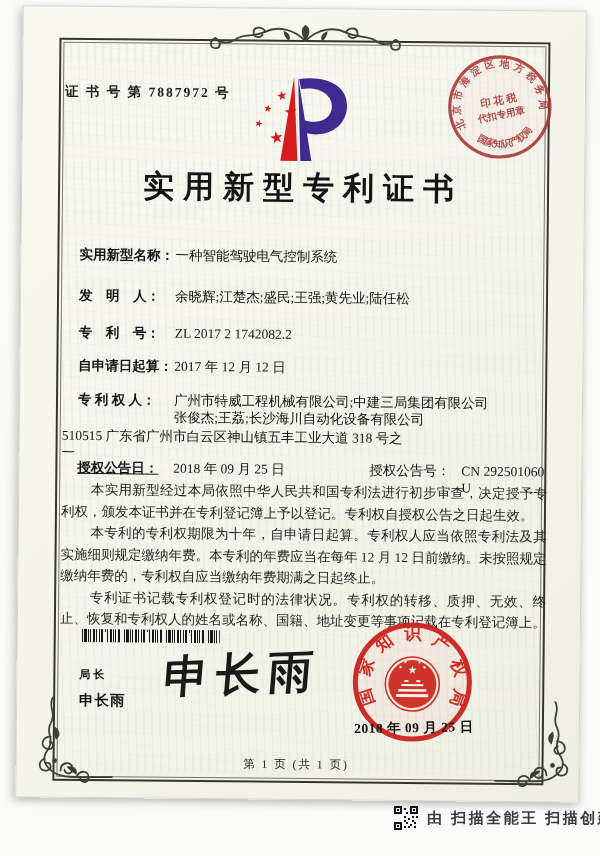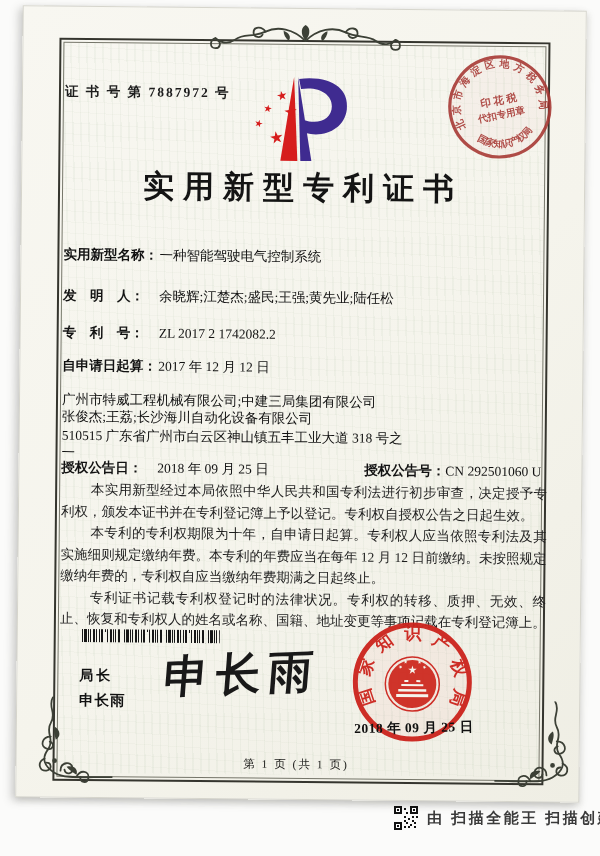--- a/index.html
+++ b/index.html
@@ -30,40 +30,40 @@
   .orn-br{left:478px;top:690px;transform:scaleX(-1);}
   .cert-no{position:absolute;left:42px;top:76px;font-size:13.5px;letter-spacing:2px;color:#1d1d1d;font-weight:600;}
   .logo{position:absolute;left:228px;top:64px;}
   .tax-stamp{position:absolute;left:421px;top:40px;transform:rotate(-12deg);opacity:.88;}
   .title{
     position:absolute;left:0;top:158px;width:562px;margin:0;text-align:center;
     font-size:31px;font-weight:bold;letter-spacing:9px;color:#141414;
   }
   .fields{position:absolute;left:0;top:0;width:562px;}
   .row{position:absolute;left:42px;width:486px;display:flex;font-size:13.5px;line-height:17px;color:#121212;}
-  .row .lab{width:96px;flex:none;font-weight:600;}
+  .row .lab{width:96px;flex:none;font-weight:600;margin-left:16px;}
   .row .val{flex:1;white-space:pre-line;font-weight:500;}
   .row-name{top:239px;}
   .row-inventor{top:280px;}
   .row-patno{top:317px;}
   .row-filing{top:350px;}
   .row-patentee{top:384px;}
   .row-address{top:420px;}
   .row-grant{top:452px;}
   .grant-left{display:flex;width:292px;flex:none;}
-  .grant-left .lab{width:96px;flex:none;font-weight:600;}
+  .grant-left .lab{width:96px;flex:none;font-weight:600;text-decoration:underline;}
   .grant-right{display:flex;flex:1;}
-  .grant-right .lab{width:92px;flex:none;font-weight:700;text-align:right;}
+  .grant-right .lab{width:92px;flex:none;font-weight:400;}
   .paras{position:absolute;left:42px;top:472px;width:486px;z-index:1;}
   .paras p{margin:0;text-indent:2.2em;font-size:13.5px;line-height:21.5px;text-align:justify;color:#1e1e1e;}
   .barcode{
     position:absolute;left:64px;top:622px;width:138px;height:13px;
     background:repeating-linear-gradient(90deg,#161616 0 1px,transparent 1px 2.6px,#161616 2.6px 4.8px,transparent 4.8px 6.2px,#161616 6.2px 6.9px,transparent 6.9px 8.4px);
   }
-  .director-role{position:absolute;left:62px;top:660px;font-family:Liberation Mono, monospace;font-size:14px;font-weight:bold;letter-spacing:3px;color:#111;}
+  .director-role{position:absolute;left:62px;top:660px;font-family:Liberation Mono, monospace;font-size:11px;font-weight:bold;letter-spacing:3px;color:#111;}
   .director-name{position:absolute;left:62px;top:684px;font-family:"Liberation Sans",sans-serif;font-size:14.5px;font-weight:bold;letter-spacing:1px;color:#111;}
   .signature{
     position:absolute;left:132px;top:636px;width:185px;text-align:center;
     font-size:45px;font-weight:bold;letter-spacing:7px;color:#191919;
     transform:rotate(-3deg) skewX(-7deg);
   }
   .seal{position:absolute;left:323px;top:600px;z-index:2;opacity:.95;}
   .seal-date{
     position:absolute;left:333px;top:709px;width:128px;text-align:center;z-index:3;
     font-size:13.5px;font-weight:bold;color:#101010;letter-spacing:.5px;transform:rotate(-1.5deg);
@@ -178,20 +178,21 @@
     </div>
     <div class="row row-patno">
       <span class="lab">专　利　号：</span>
       <span class="val">ZL 2017 2 1742082.2</span>
     </div>
     <div class="row row-filing">
       <span class="lab">自申请日起算：</span>
       <span class="val">2017 年 12 月 12 日</span>
     </div>
     <div class="row row-patentee">
+      <span class="lab">专 利 权 人：</span>
       <span class="val">广州市特威工程机械有限公司;中建三局集团有限公司
 张俊杰;王荔;长沙海川自动化设备有限公司</span>
     </div>
     <div class="row row-address">
       <span class="val">510515 广东省广州市白云区神山镇五丰工业大道 318 号之
 一</span>
     </div>
     <div class="row row-grant">
       <span class="grant-left">
         <span class="lab">授权公告日：</span>

